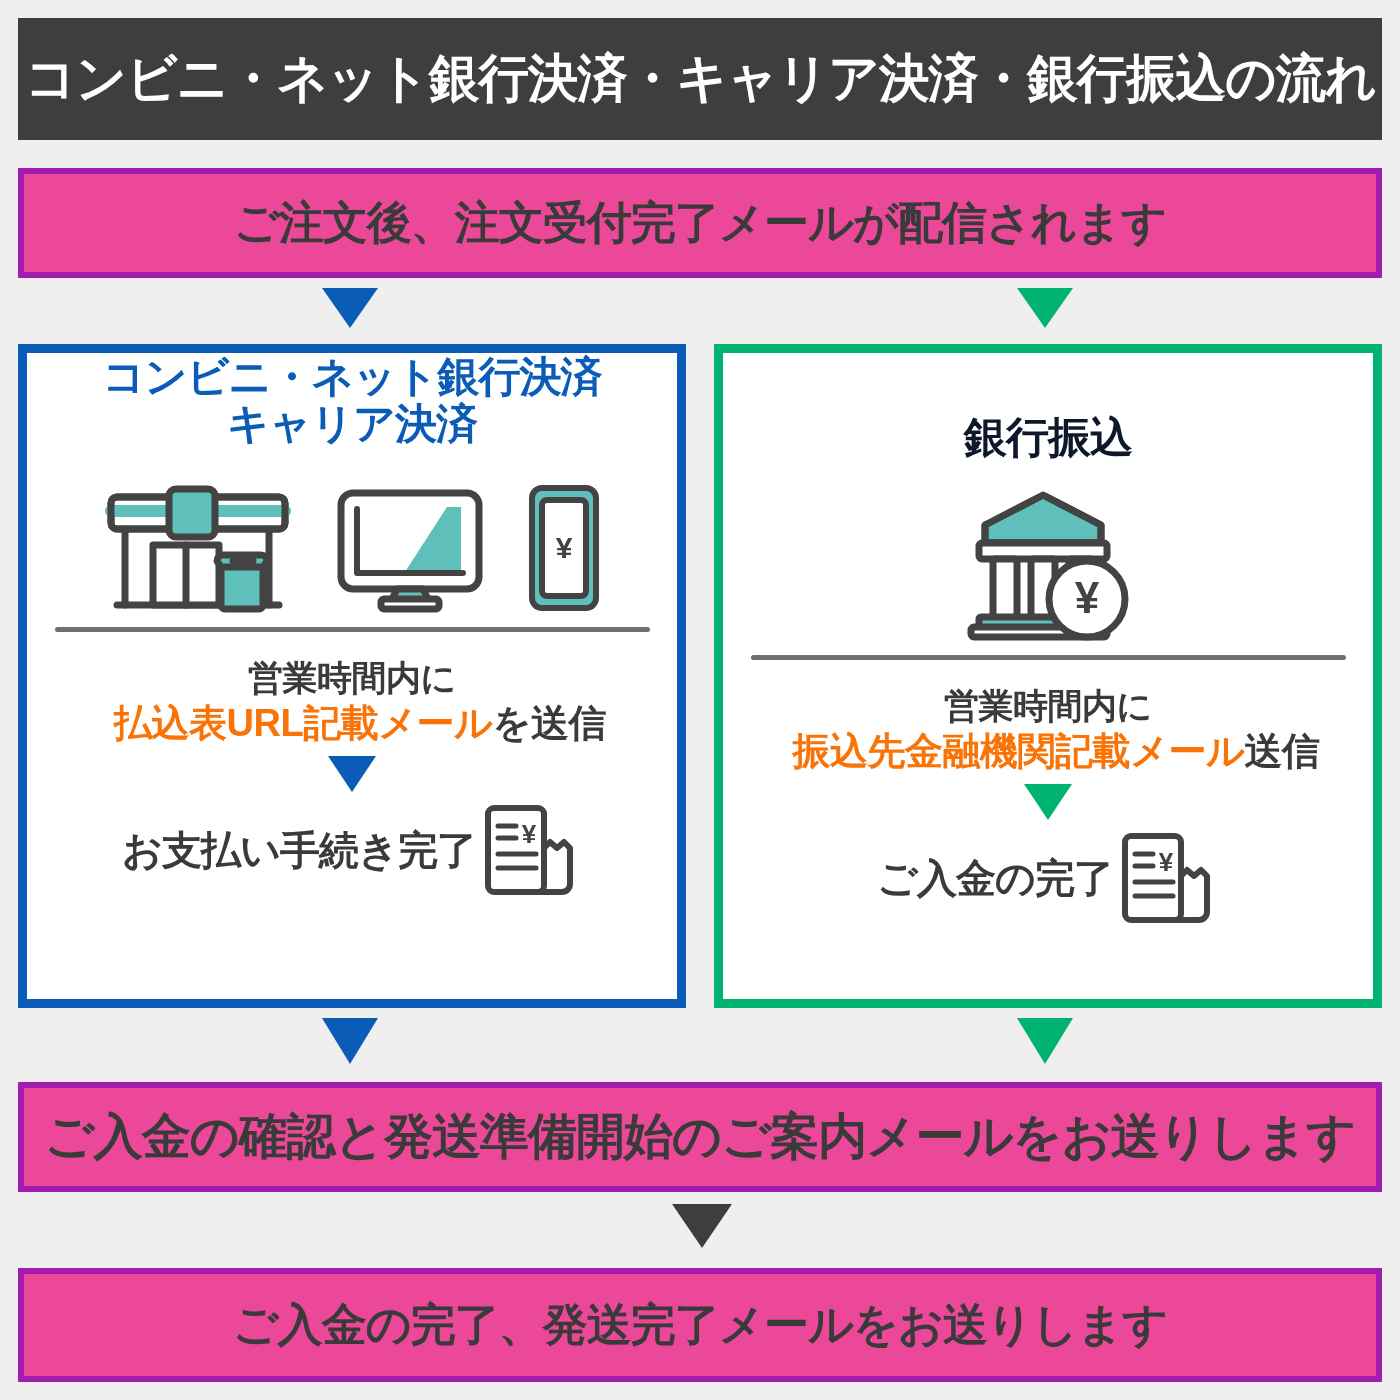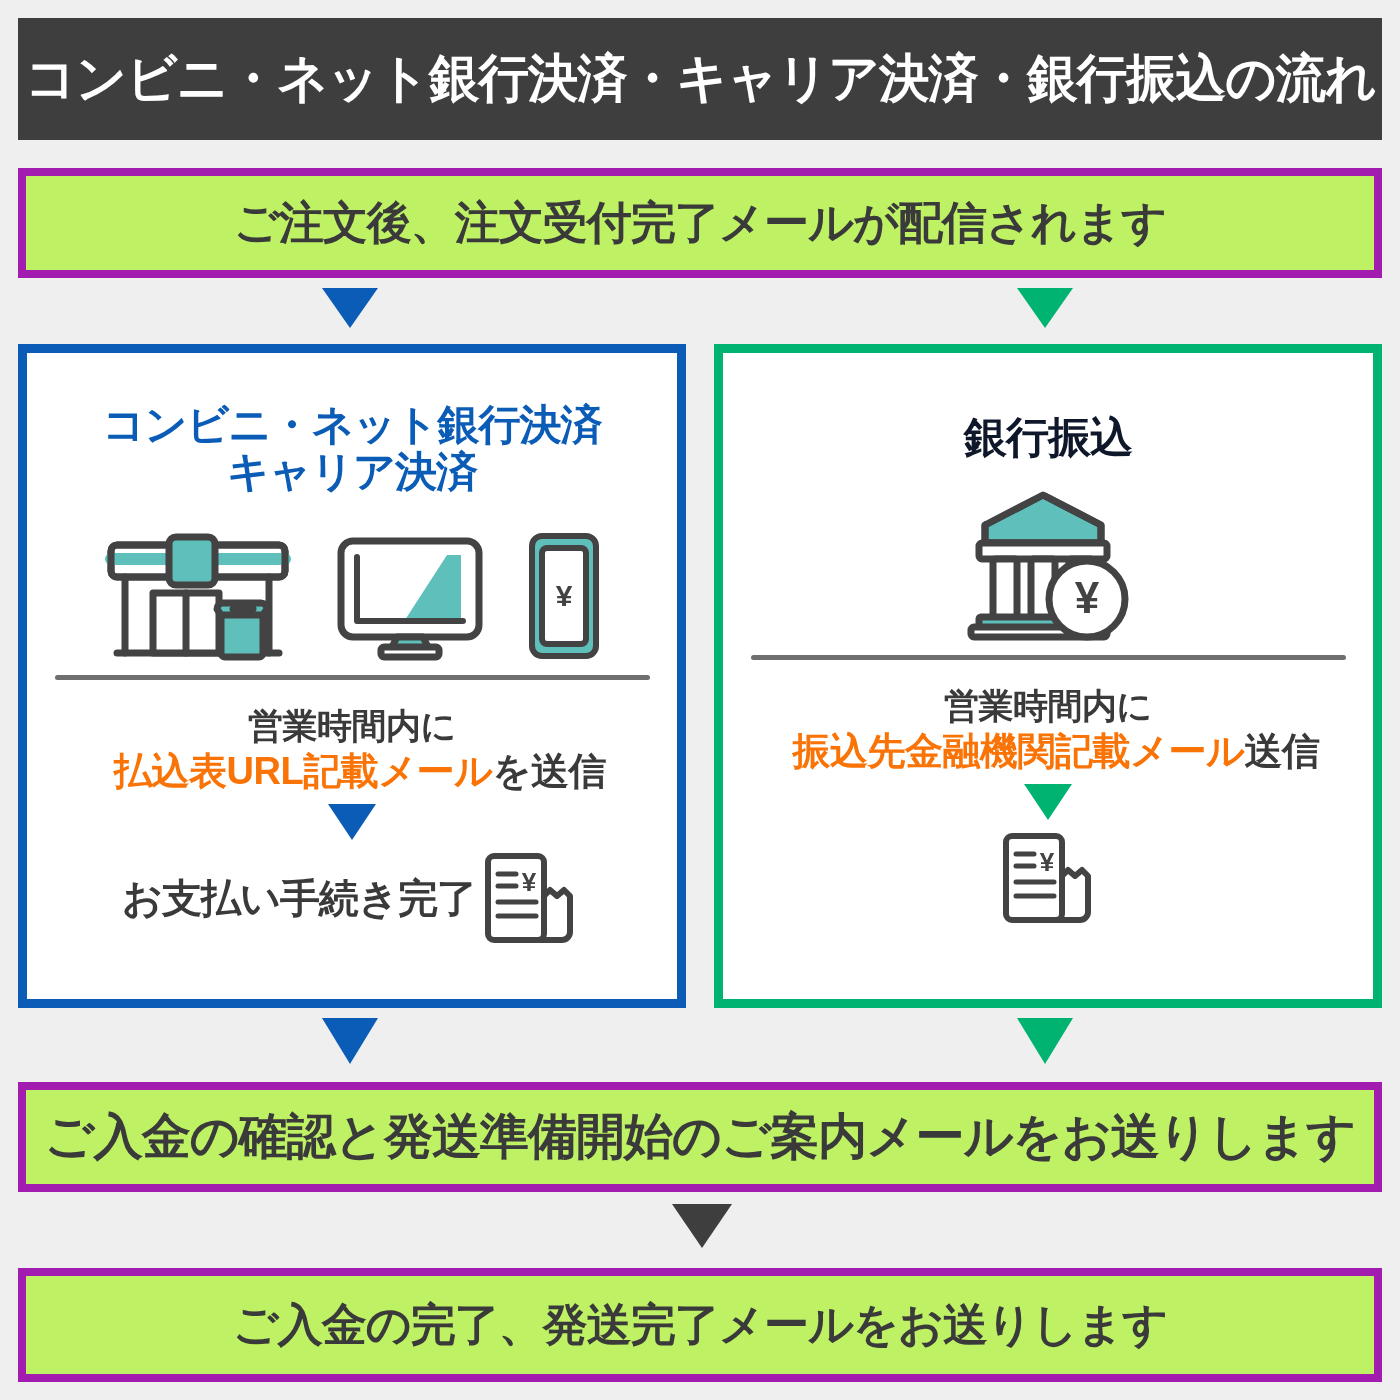--- a/index.html
+++ b/index.html
@@ -38,22 +38,22 @@
     font-size: 52px;
     font-weight: bold;
     letter-spacing: -1px;
     white-space: nowrap;
     transform: scaleX(0.97);
   }
 
   
   .step-box {
     position: absolute;
-    background: #bef264;
-    border: 8px solid #a21caf;
+    background: #ec4899;
+    border: 6px solid #a21caf;
     box-sizing: border-box;
     display: flex;
     align-items: center;
     justify-content: center;
   }
   .step-box .step-text {
     color: #3a3a3a;
     font-size: 45px;
     font-weight: bold;
     letter-spacing: -1px;
@@ -89,21 +89,20 @@
   }
   #panel-konbini { left: 18px;  border: 9px solid #0b5cb6; }
   #panel-furikomi { left: 714px; border: 9px solid #00b371; }
 
   .panel-title {
     text-align: center;
     font-weight: bold;
     font-size: 42px;
     line-height: 1.12;
     letter-spacing: -1px;
-    margin-top: 48px;
     white-space: pre-line;
   }
   #panel-konbini .panel-title  { color: #0b5cb6; }
   #panel-furikomi .panel-title { color: #0f172a; font-size: 43px; margin-top: 60px; }
 
   .icon-row {
     display: flex;
     align-items: flex-end;
     justify-content: center;
     gap: 42px;
@@ -292,20 +291,21 @@
     <div class="panel-note">
       <span>営業時間内に</span>
       <span class="line2">
         <span class="hl">振込先金融機関記載メール</span><span>送信</span>
       </span>
     </div>
 
     <div class="mid-arrow"></div>
 
     <div class="result-row">
+      <span class="result-text">ご入金の完了</span>
       <span>
         <svg width="104" height="96" viewBox="0 0 104 96">
           <g stroke="#434343" stroke-width="6" fill="#ffffff" stroke-linejoin="round" stroke-linecap="round">
             <path d="M66 46 l6 -6 l7 6 l7 -6 l6 6 v36 a8 8 0 0 1 -8 8 H62" fill="#ffffff"></path>
             <rect x="10" y="6" width="56" height="84" rx="6" fill="#ffffff"></rect>
           </g>
           <g stroke="#434343" stroke-width="5" stroke-linecap="round">
             <path d="M20 24 H38"></path>
             <path d="M20 36 H38"></path>
             <path d="M20 52 H58"></path>

